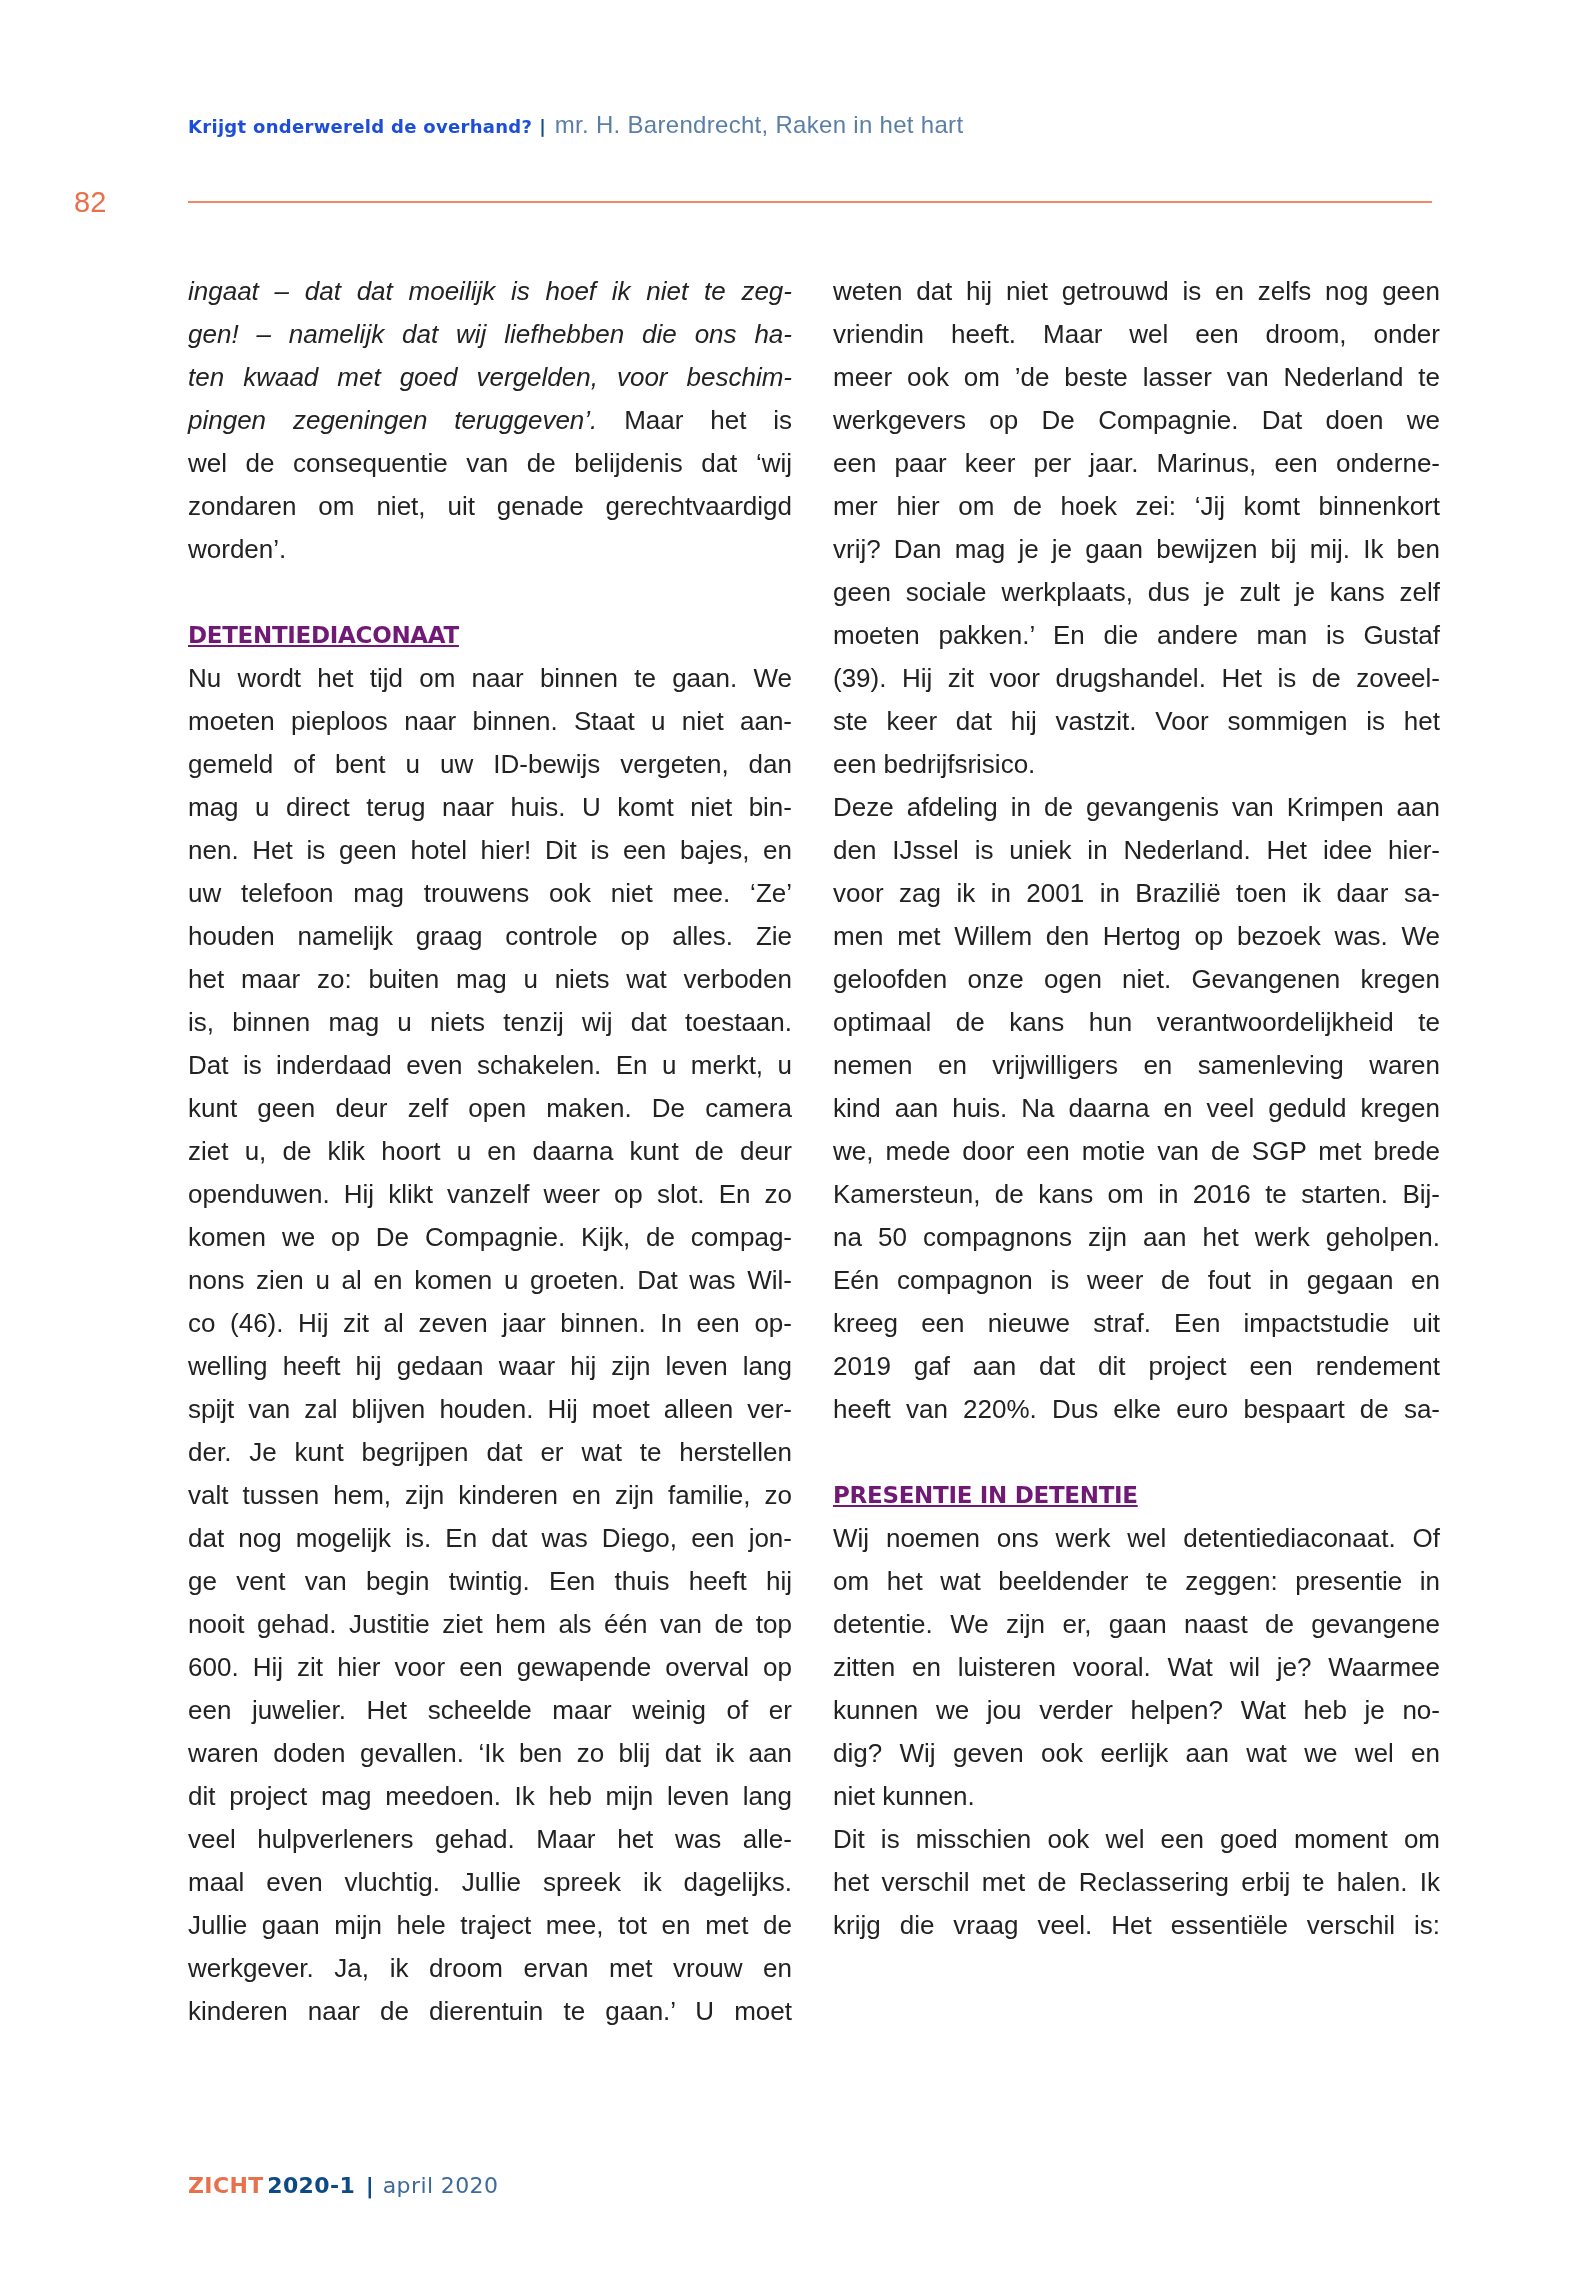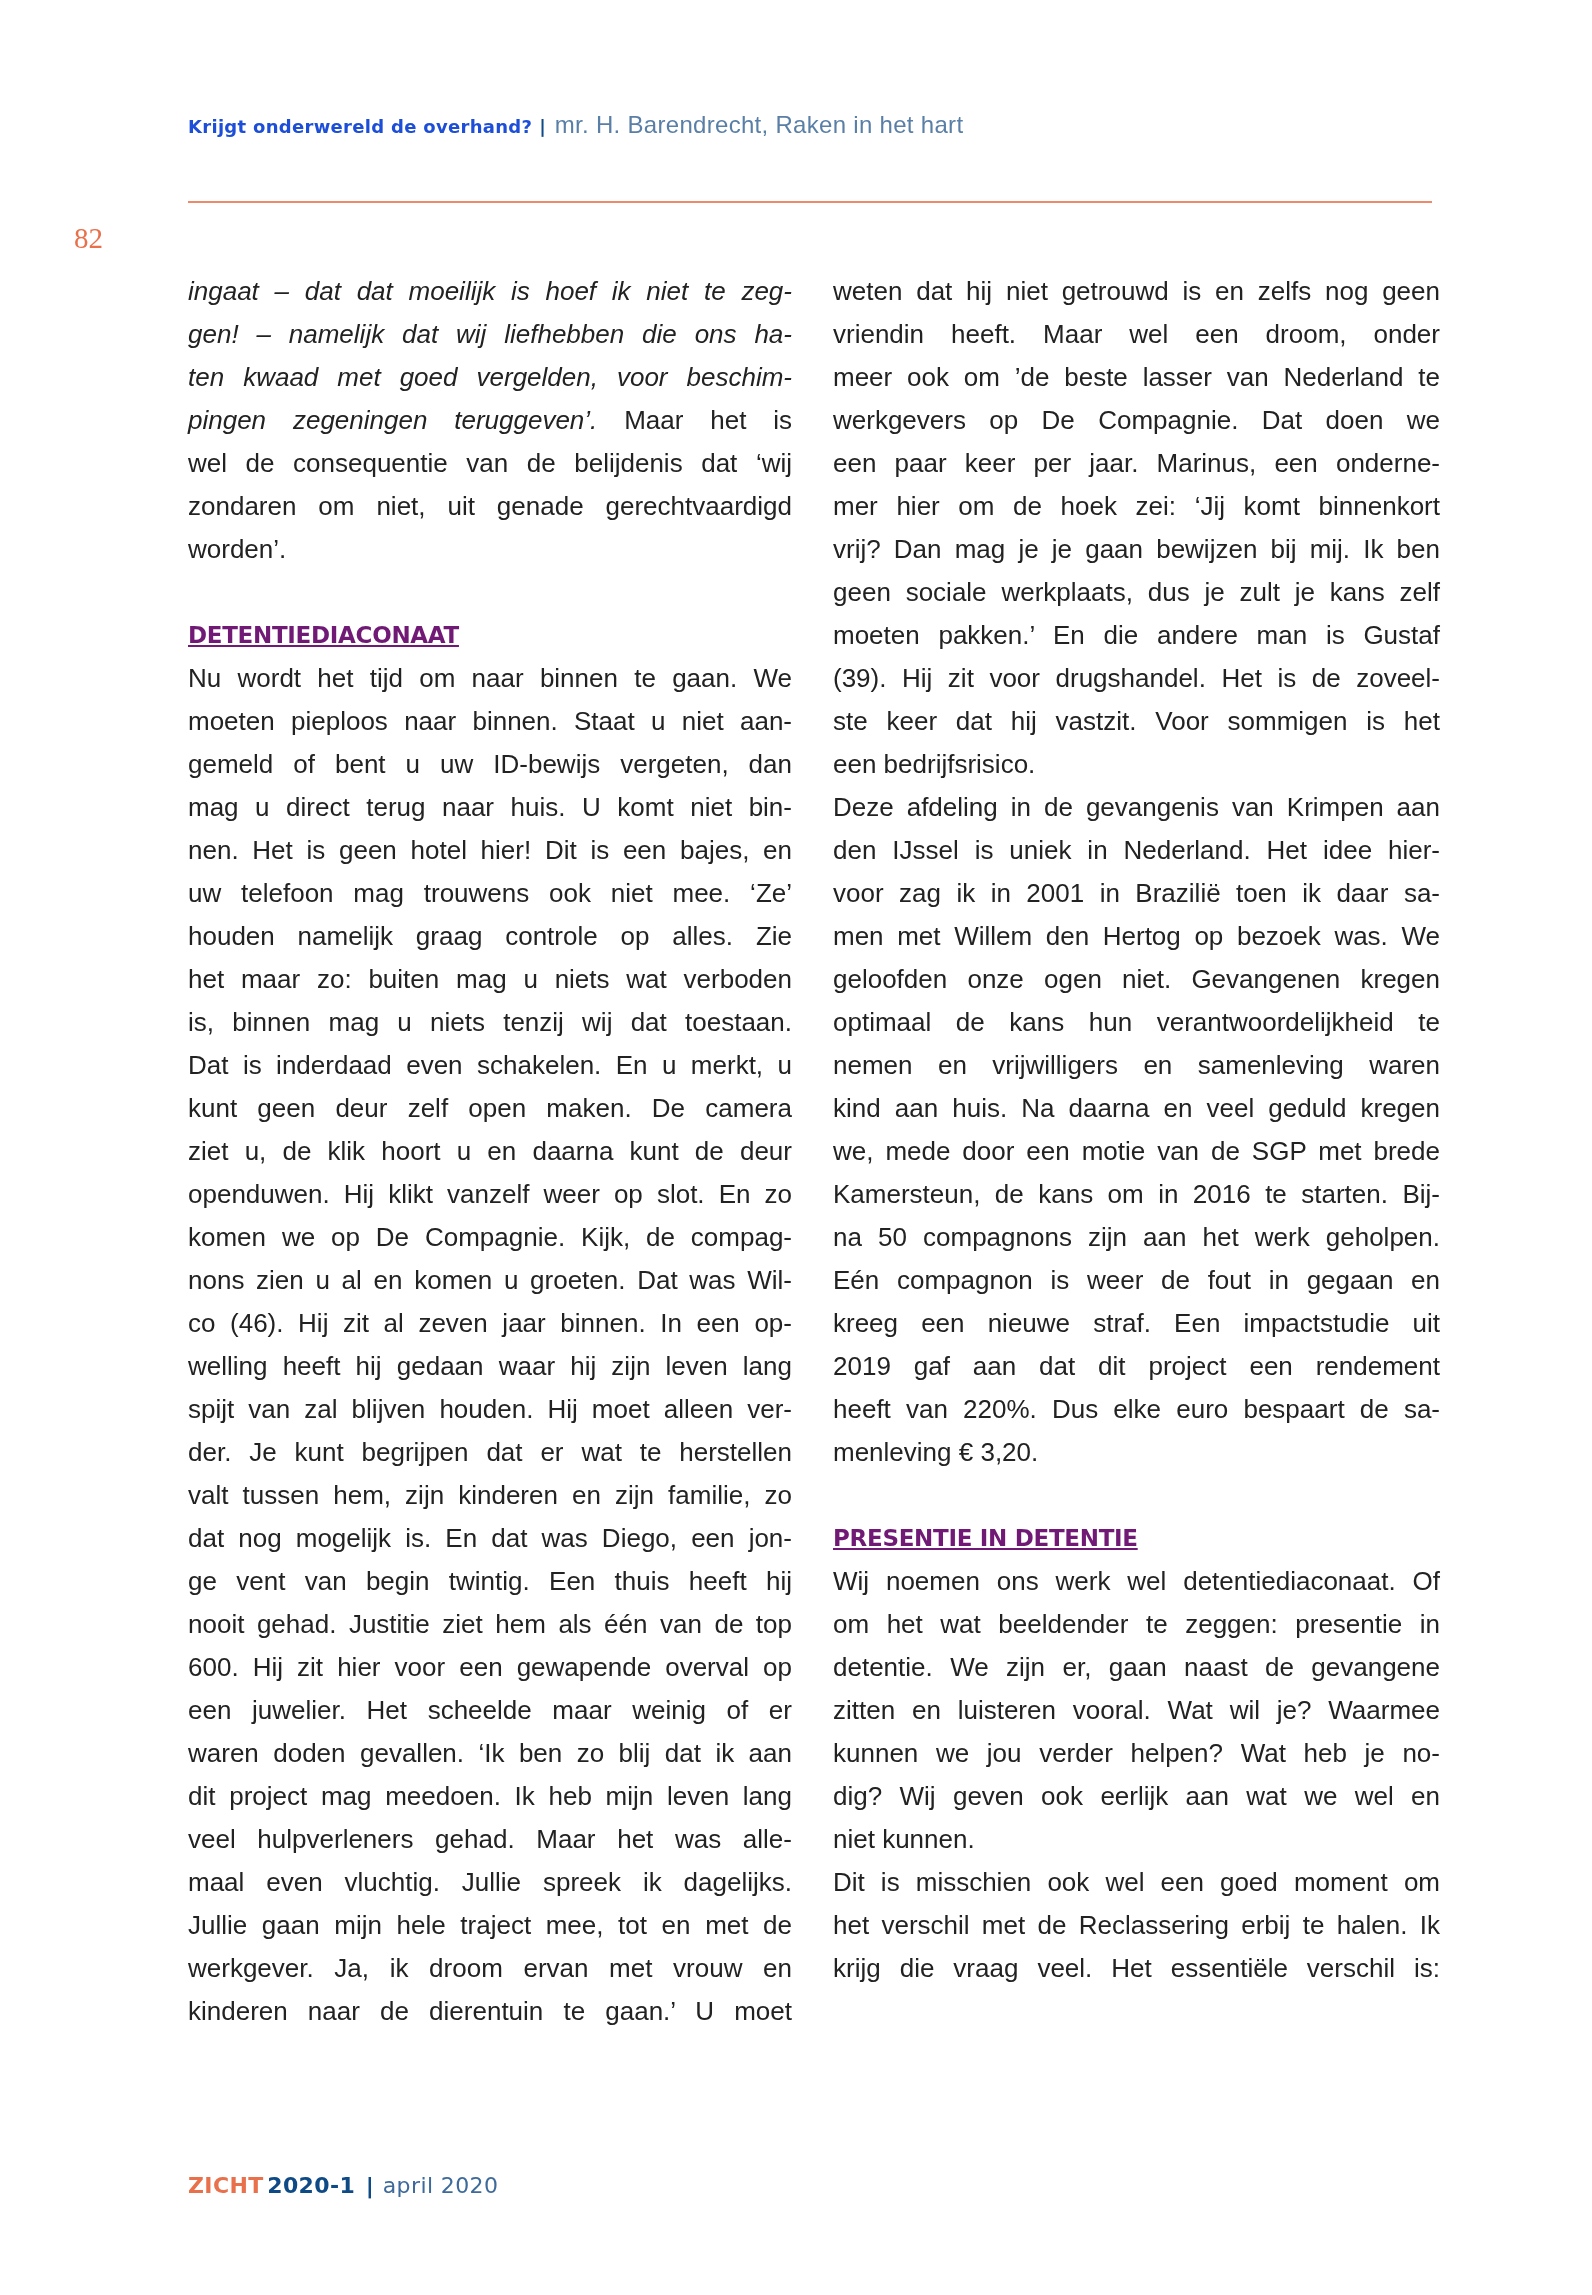--- a/index.html
+++ b/index.html
@@ -36,26 +36,25 @@
     .running-head .rh-author {
       color: #5a7fa6;
       font-family: "Liberation Sans", sans-serif;
       font-size: 24px;
       letter-spacing: 0.3px;
     }
     .page-number {
       position: absolute;
       left: 74px;
       top: 185px;
-      font-family: Liberation Serif, serif;
+      font-family: Liberation Sans, sans-serif;
       font-size: 29px;
       line-height: 35px;
       color: #e8704a;
       font-weight: normal;
-      margin-top: 36px;
     }
     .head-rule {
       position: absolute;
       left: 188px;
       top: 201px;
       width: 1244px;
       height: 1.7px;
       background: #ee8a6a;
     }
     .column {
@@ -197,21 +196,20 @@
   <span class="line">optimaal de kans hun verantwoordelijkheid te</span>
   <span class="line">nemen en vrijwilligers en samenleving waren</span>
   <span class="line">kind aan huis. Na daarna en veel geduld kregen</span>
   <span class="line">we, mede door een motie van de SGP met brede</span>
   <span class="line">Kamersteun, de kans om in 2016 te starten. Bij-</span>
   <span class="line">na 50 compagnons zijn aan het werk geholpen.</span>
   <span class="line">Eén compagnon is weer de fout in gegaan en</span>
   <span class="line">kreeg een nieuwe straf. Een impactstudie uit</span>
   <span class="line">2019 gaf aan dat dit project een rendement</span>
   <span class="line">heeft van 220%. Dus elke euro bespaart de sa-</span>
-  <span class="line last">menleving € 3,20.</span>
   <span class="line blank"></span>
   <span class="section-heading">PRESENTIE IN DETENTIE</span>
   <span class="line">Wij noemen ons werk wel detentiediaconaat. Of</span>
   <span class="line">om het wat beeldender te zeggen: presentie in</span>
   <span class="line">detentie. We zijn er, gaan naast de gevangene</span>
   <span class="line">zitten en luisteren vooral. Wat wil je? Waarmee</span>
   <span class="line">kunnen we jou verder helpen? Wat heb je no-</span>
   <span class="line">dig? Wij geven ook eerlijk aan wat we wel en</span>
   <span class="line last">niet kunnen.</span>
   <span class="line">Dit is misschien ook wel een goed moment om</span>

